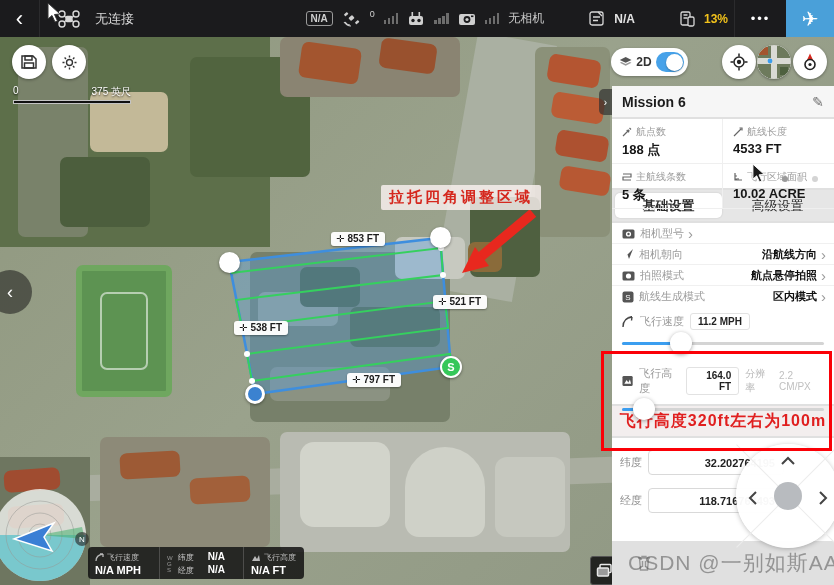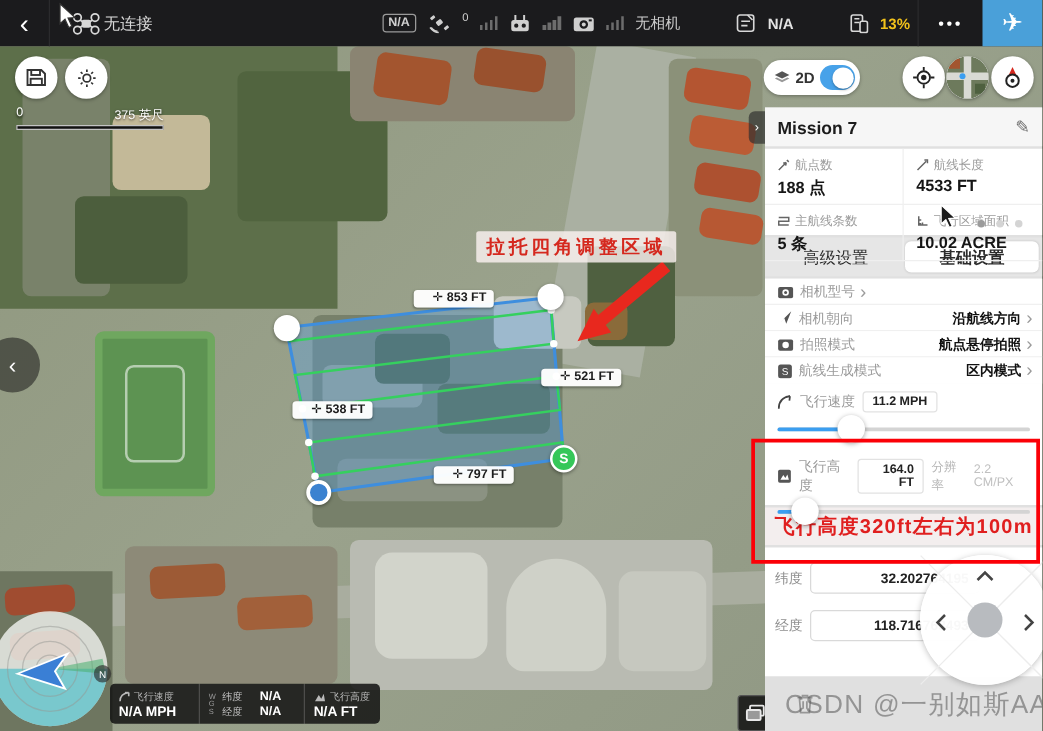--- a/index.html
+++ b/index.html
@@ -3,40 +3,40 @@
 <meta charset="utf-8">
 <style>
   * { margin:0; padding:0; box-sizing:border-box; }
   html,body { width:834px; height:585px; }
   body { font-family:"Liberation Sans","DejaVu Sans",sans-serif; background:#000; }
   .screen { position:relative; width:834px; height:585px; overflow:hidden; background:#97a089; }
 
   
   .topbar { position:absolute; left:0; top:0; width:834px; height:37px; background:#1b1b1d; z-index:40; display:flex; align-items:center; }
   .tb-back { width:40px; height:37px; display:flex; align-items:center; justify-content:center; color:#fff; font-size:22px; border-right:1px solid #2b2b2d; cursor:pointer; }
-  .tb-status { display:flex; align-items:center; gap:3px; margin-left:18px; color:#d8d8d8; font-size:13px; }
+  .tb-status { display:flex; align-items:center; gap:15px; margin-left:18px; color:#d8d8d8; font-size:13px; }
   .tb-center { display:flex; align-items:center; gap:9px; margin-left:auto; }
   .na-badge { border:1px solid #9a9a9a; color:#cfcfcf; font-size:10px; border-radius:3px; padding:1px 4px; font-weight:bold; }
   .sup0 { color:#cfcfcf; font-size:9px; position:relative; top:-5px; }
   .bars { display:flex; align-items:flex-end; gap:1.5px; height:11px; }
   .bars i { width:2.5px; background:#6d6d6d; display:block; }
   .bars i:nth-child(1){height:4px}.bars i:nth-child(2){height:6px}.bars i:nth-child(3){height:8px}.bars i:nth-child(4){height:11px}
   .tb-text { color:#c9c9c9; font-size:12px; }
   .tb-val { color:#e3e3e3; font-size:12px; font-weight:bold; }
   .battery-pct { color:#f2c21b; font-size:12px; font-weight:bold; }
   .tb-more { width:52px; height:37px; display:flex; align-items:center; justify-content:center; color:#fff; letter-spacing:2px; font-size:13px; border-left:1px solid #2b2b2d; cursor:pointer; margin-left:6px; }
   .fly-btn { width:48px; height:37px; background:#4aa0d9; display:flex; align-items:center; justify-content:center; cursor:pointer; }
   .fly-btn span { color:#fff; font-size:20px; }
 
   
   .map { position:absolute; left:0; top:37px; width:834px; height:548px; overflow:hidden; background:linear-gradient(135deg,#8f977e 0%,#9aa28c 45%,#8e9682 100%); }
   .patch { position:absolute; border-radius:7px; }
   .ol { position:absolute; left:0; top:0; z-index:6; pointer-events:none; }
 
-  .pill { position:absolute; z-index:8; background:rgba(255,255,255,0.96); border-radius:3px; padding:1px 6px 2px 15px; font-size:10px; font-weight:bold; color:#1c1c1c; box-shadow:0 1px 2px rgba(0,0,0,0.35); white-space:nowrap; }
+  .pill { position:absolute; z-index:8; background:rgba(255,255,255,0.96); border-radius:3px; padding:1px 6px 2px 5px; font-size:10px; font-weight:bold; color:#1c1c1c; box-shadow:0 1px 2px rgba(0,0,0,0.35); white-space:nowrap; }
   .pill b { font-weight:bold; margin-right:3px; }
   .handle { position:absolute; z-index:9; border-radius:50%; }
   .h-white { width:21px; height:21px; background:#fff; box-shadow:0 1px 3px rgba(0,0,0,0.4); }
   .h-blue  { width:20px; height:20px; background:#3b82d0; border:3px solid #fff; box-shadow:0 1px 3px rgba(0,0,0,0.4); }
   .h-green { width:22px; height:22px; background:#35c759; border:2px solid #fff; color:#fff; font-size:11px; font-weight:bold; display:flex; align-items:center; justify-content:center; box-shadow:0 1px 3px rgba(0,0,0,0.4); }
 
   .annot { position:absolute; left:381px; top:148px; z-index:9; background:rgba(250,242,240,0.82); color:#d5281e; font-size:15px; font-weight:bold; letter-spacing:3px; padding:3px 8px; border-radius:2px; }
 
   .circle-btn { position:absolute; z-index:12; width:34px; height:34px; border-radius:50%; background:#fff; box-shadow:0 1px 3px rgba(0,0,0,0.35); display:flex; align-items:center; justify-content:center; cursor:pointer; }
   .scalebar { position:absolute; left:13px; top:48px; z-index:11; width:118px; color:#fff; font-size:10px; text-shadow:0 1px 2px rgba(0,0,0,0.8); }
@@ -421,21 +421,21 @@
         <circle cx="10" cy="12.5" r="1.6" fill="#222"></circle>
       </svg>
   </div>
 
   <div class="panel">
     <div class="panel-tab">
         <span>›</span>
       </div>
 
     <div class="sec p-header">
-      <span class="p-title">Mission 7</span>
+      <span class="p-title">Mission 6</span>
       <span class="p-edit">✎</span>
     </div>
 
     <div class="sec stats">
       <div class="stat">
         <div class="lab">
             <svg width="10" height="10" viewBox="0 0 10 10">
               <path d="M1 9 L7 3 M7 3 l-2.5 .5 M7 3 l-.5 2.5 M7.5 1 l1.5 1.5" stroke="#666" stroke-width="1.2" fill="none"></path>
             </svg>
             <span>航点数</span>
@@ -470,22 +470,22 @@
         <div class="val">10.02 ACRE</div>
       </div>
       <div class="dots">
           <i></i>
           <i></i>
           <i></i>
         </div>
     </div>
 
     <div class="sec tabs">
+      <div class="tab sel">基础设置</div>
       <div class="tab">高级设置</div>
-      <div class="tab sel">基础设置</div>
     </div>
 
     <div class="sec" style="margin-bottom:0;">
       <div class="srow">
         <svg width="13" height="11" viewBox="0 0 13 11">
             <g fill="#555">
               <rect x="0.5" y="1.5" width="12" height="9" rx="1.5"></rect>
               <circle cx="6.5" cy="6" r="2.6" fill="#fff"></circle>
               <circle cx="6.5" cy="6" r="1.2" fill="#555"></circle>
             </g>

